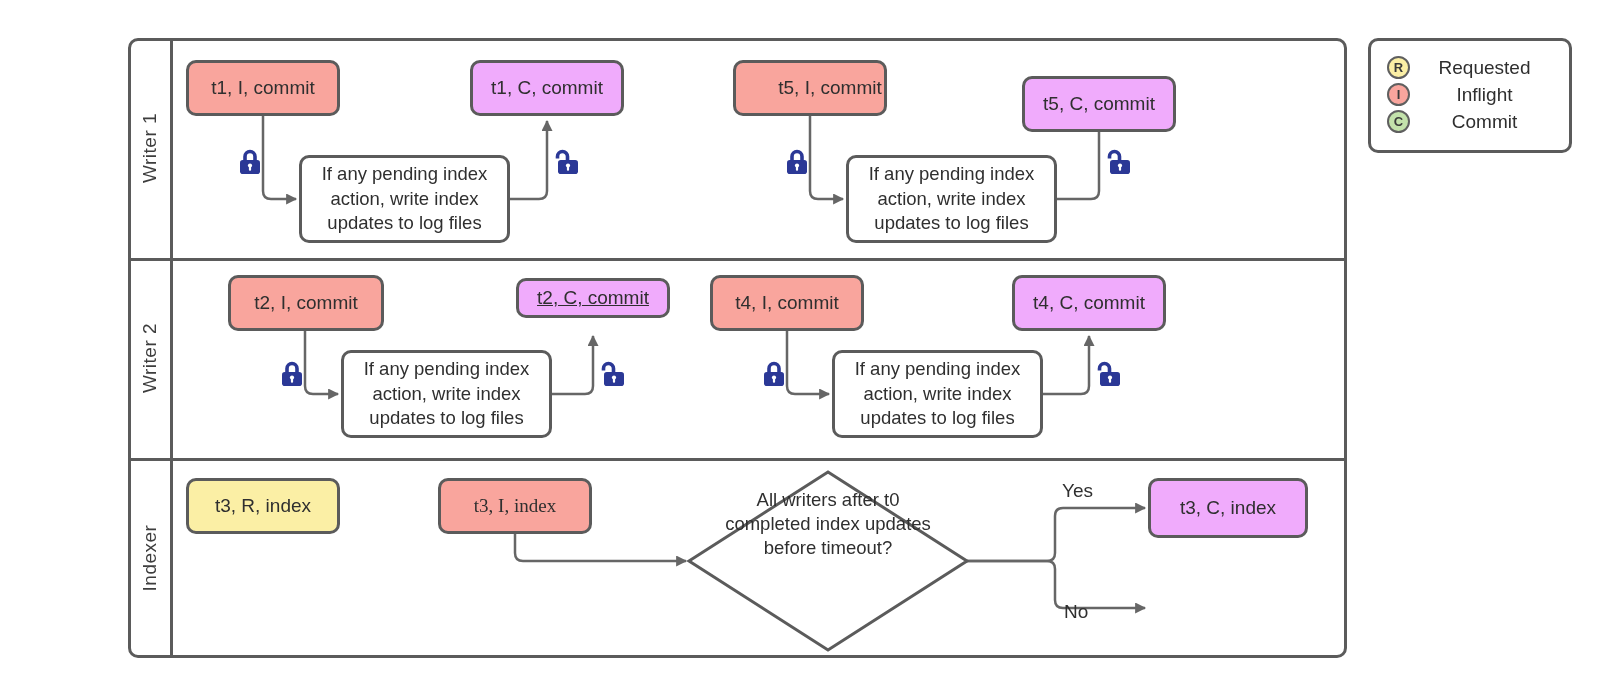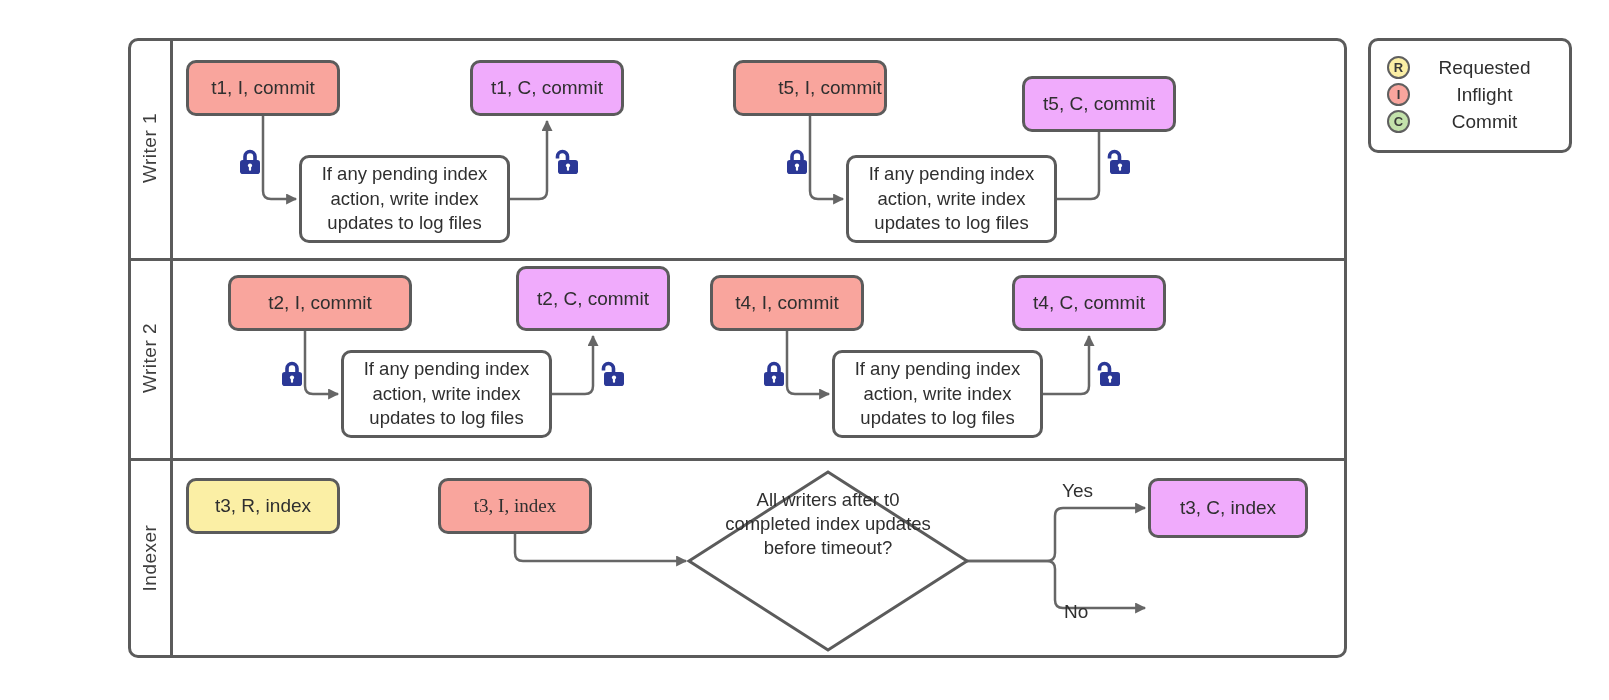--- a/index.html
+++ b/index.html
@@ -102,23 +102,23 @@
     <span>Indexer</span>
   </div>
 
   <div class="node red" style="left:186px; top:60px; width:154px; height:56px;">t1, I, commit</div>
   <div class="node white" style="left:299px; top:155px; width:211px; height:88px;">If any pending index action, write index updates to log files</div>
   <div class="node green" style="left:470px; top:60px; width:154px; height:56px;">t1, C, commit</div>
   <div class="node red" style="left:733px; top:60px; width:154px; height:56px;padding-left:40px;">t5, I, commit</div>
   <div class="node white" style="left:846px; top:155px; width:211px; height:88px;">If any pending index action, write index updates to log files</div>
   <div class="node green" style="left:1022px; top:76px; width:154px; height:56px;">t5, C, commit</div>
 
-  <div class="node red" style="left:228px; top:275px; width:184px; height:56px;">t2, I, commit</div>
+  <div class="node red" style="left:228px; top:275px; width:156px; height:56px;">t2, I, commit</div>
   <div class="node white" style="left:341px; top:350px; width:211px; height:88px;">If any pending index action, write index updates to log files</div>
-  <div class="node green" style="left:516px; top:266px; width:154px; height:65px;">t2, C, commit</div>
+  <div class="node green" style="left:516px; top:278px; width:154px; height:40px;text-decoration:underline;">t2, C, commit</div>
   <div class="node red" style="left:710px; top:275px; width:154px; height:56px;">t4, I, commit</div>
   <div class="node white" style="left:832px; top:350px; width:211px; height:88px;">If any pending index action, write index updates to log files</div>
   <div class="node green" style="left:1012px; top:275px; width:154px; height:56px;">t4, C, commit</div>
 
   <div class="node yellow" style="left:186px; top:478px; width:154px; height:56px;">t3, R, index</div>
   <div class="node red" style="left:438px; top:478px; width:154px; height:56px;font-family:Liberation Serif, serif;">t3, I, index</div>
   <div class="diamond-text">All writers after t0 completed index updates before timeout?</div>
   <div class="branch-label" style="left:1062px; top:480px;">Yes</div>
   <div class="branch-label" style="left:1064px; top:601px;">No</div>
   <div class="node green" style="left:1148px; top:478px; width:160px; height:60px;">t3, C, index</div>

